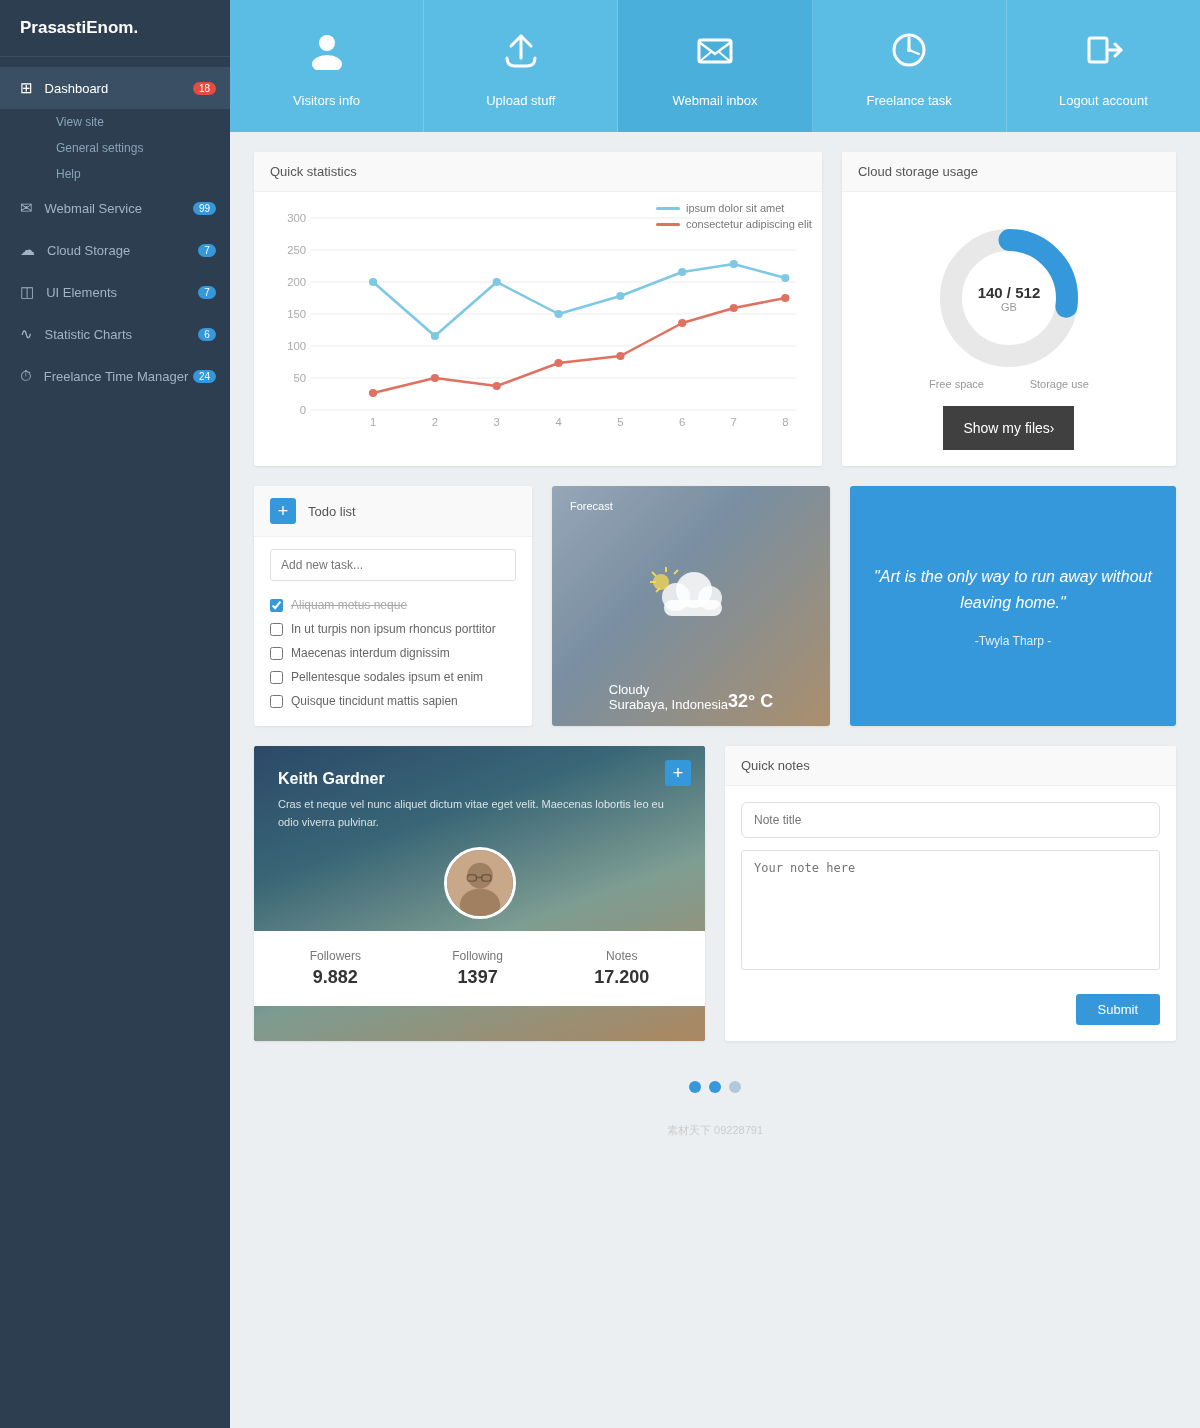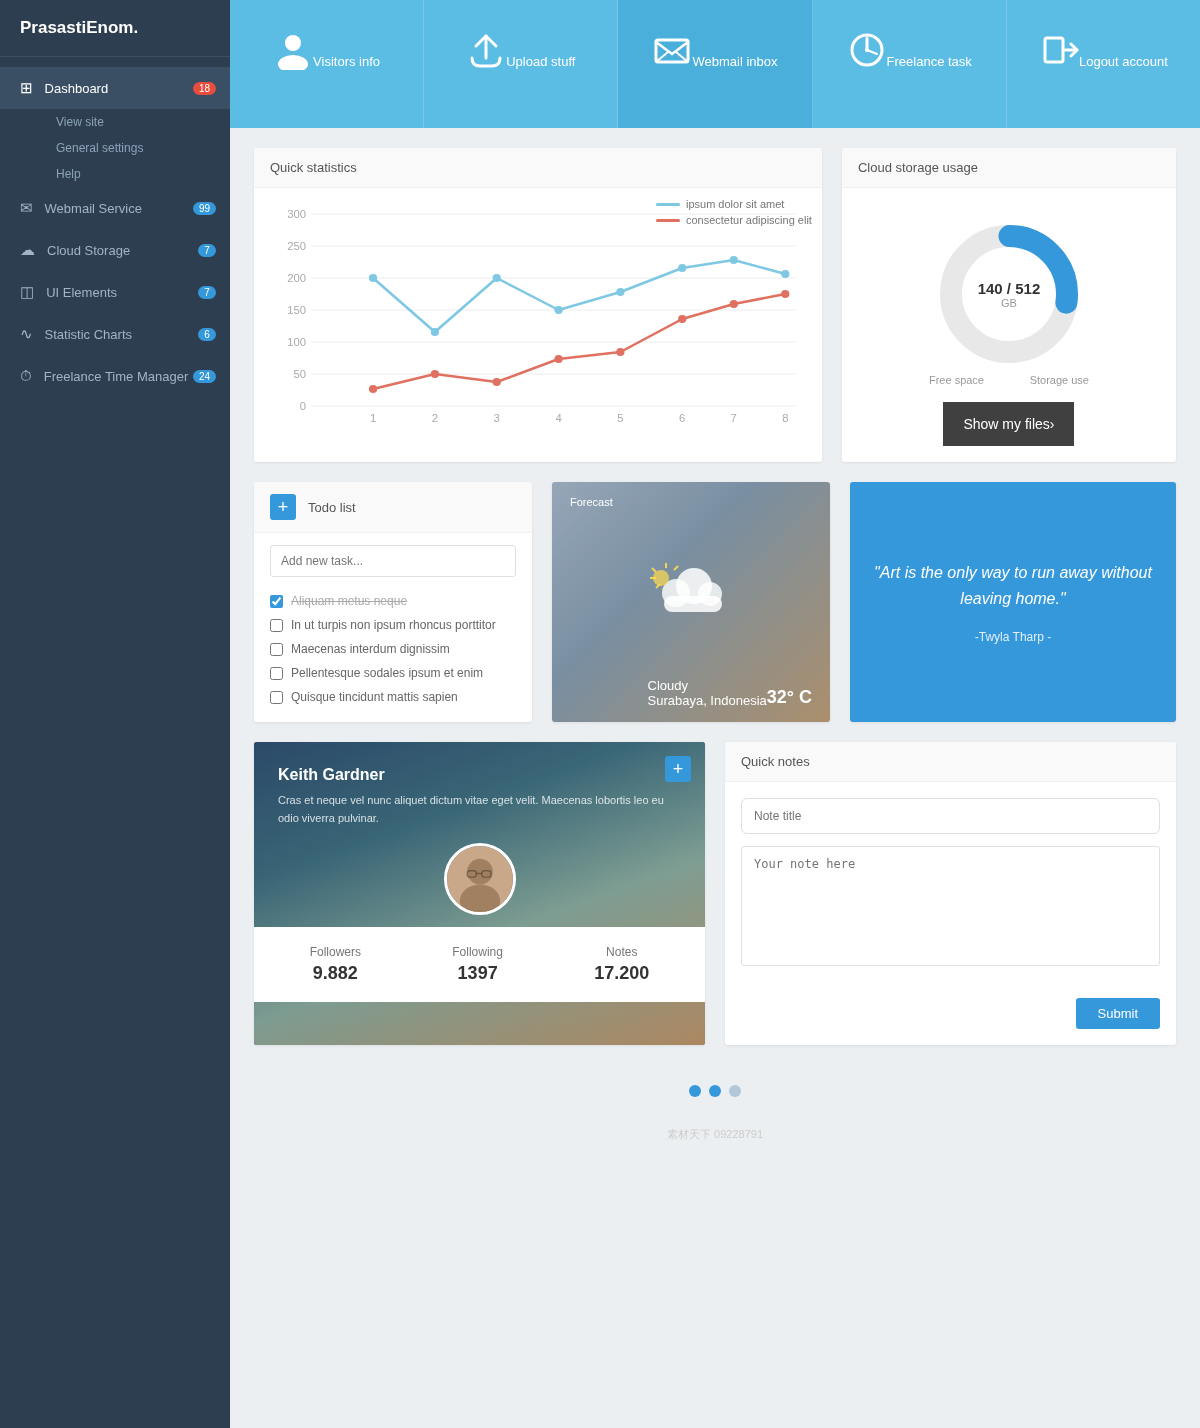--- a/index.html
+++ b/index.html
@@ -137,24 +137,24 @@
     .dashboard-body { padding: 0; flex: 1; }
 
     
     .quick-actions {
       display: flex;
       background: #5bbce4;
     }
     .qa-item {
       flex: 1;
       display: flex;
-      flex-direction: row;
+      flex-direction: column;
       align-items: center;
       justify-content: center;
-      padding: 30px 10px 35px;
+      padding: 30px 10px 24px;
       cursor: pointer;
       transition: background 0.2s;
       border-right: 1px solid rgba(255,255,255,0.2);
     }
     .qa-item:last-child { border-right: none; }
     .qa-item:nth-child(3) { background: #4aafda; }
     .qa-icon { font-size: 36px; color: #fff; margin-bottom: 14px; }
     .qa-label { font-size: 13px; color: #fff; font-weight: 500; }
 
     
@@ -269,21 +269,21 @@
     }
     .weather-overlay {
       position: absolute; inset: 0;
       background: rgba(0,0,0,0.15);
       display: flex; flex-direction: column;
       justify-content: space-between;
       padding: 14px 18px 14px;
     }
     .weather-title { color: #fff; font-size: 11px; font-weight: 500; }
     .weather-icon-area { display: flex; justify-content: center; align-items: center; }
-    .weather-bottom { display: flex; justify-content: flex-end; align-items: flex-end; }
+    .weather-bottom { display: flex; justify-content: center; align-items: flex-end; }
     .weather-city { color: #fff; font-size: 13px; font-weight: 500; }
     .weather-condition { color: #fff; font-size: 13px; }
     .weather-temp { color: #fff; font-size: 18px; font-weight: 600; }
 
     
     .quote-card {
       flex: 1;
       background: #3498db;
       color: #fff;
       display: flex;
@@ -370,21 +370,21 @@
     }
     .notes-textarea {
       width: 100%;
       border: 1px solid #e0e0e0;
       border-radius: 3px;
       padding: 10px 12px;
       font-size: 12px;
       color: #ef4444;
       height: 120px;
       resize: none;
-      margin-bottom: 28px;
+      margin-bottom: 20px;
       outline: none;
     }
     .submit-btn {
       float: right;
       background: #3498db;
       color: #fff;
       border: none;
       border-radius: 3px;
       padding: 8px 22px;
       font-size: 13px;

